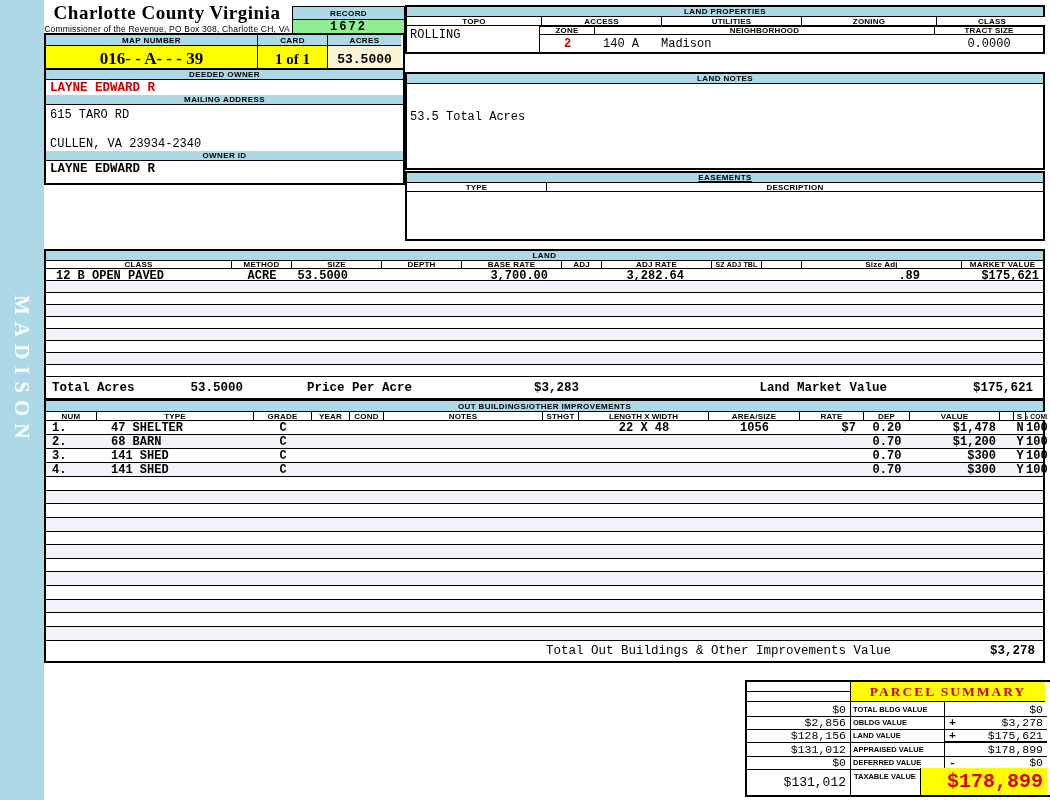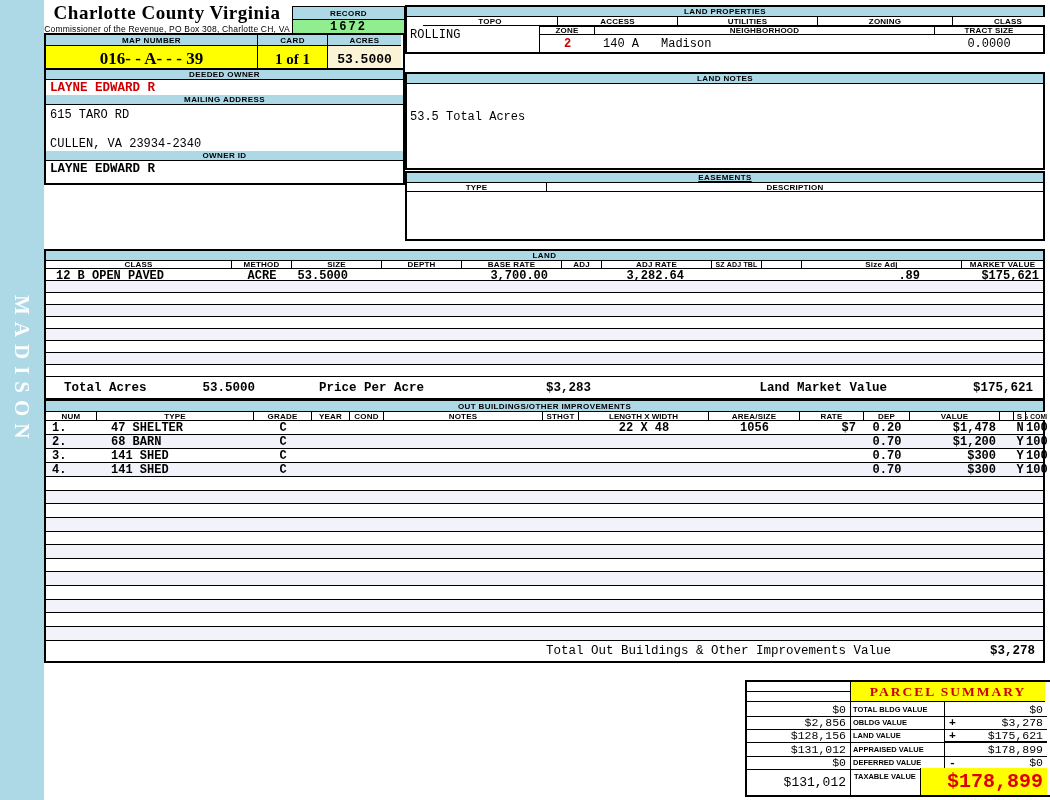--- a/index.html
+++ b/index.html
@@ -41,21 +41,21 @@
   
   .owner{left:44px;top:68px;width:361px;height:117px;border:2px solid #000;background:#fff;}
   .owner .secbar{height:10px;}
   .owner .val{height:15px;font:bold 12.5px "Liberation Mono",monospace;padding:1px 0 0 4px;}
   .red{color:#CC0000;}
   .owner .addr{height:46px;font:12px "Liberation Mono",monospace;padding:3px 0 0 4px;
                display:flex;flex-direction:column;justify-content:space-between;border-bottom:0;}
   
   .lprops{left:405px;top:5px;width:640px;border:2px solid #000;}
   .lprops .secbar{height:10px;}
-  .lprops .h5{display:grid;grid-template-columns:135px 120px 140px 135px 110px;height:9px;border-bottom:1px solid #000;margin-left:16px;}
+  .lprops .h5{display:grid;grid-template-columns:135px 120px 140px 135px 110px;height:9px;border-bottom:1px solid #000;}
   .lprops .h5>div{border-right:1px solid #000;}
   .lprops .h5>div:last-child{border-right:0;}
   .lp-body{display:flex;}
   .lp-topo{width:135px;border-right:1px solid #000;font:12px "Liberation Mono",monospace;padding:2px 0 0 3px;}
   .lp-right{width:503px;}
   .lp-vrow{display:grid;grid-template-columns:120px 140px 135px 108px;height:16px;font:12px "Liberation Mono",monospace;}
   .lp-vrow>div{padding:1px 0 0 4px;}
   .lp-vrow .ctr{text-align:center;padding-left:0;}
   .lp-sub{display:grid;grid-template-columns:55px 340px 108px;height:9px;border-top:1px solid #000;border-bottom:1px solid #000;}
   .lp-sub>div{border-right:1px solid #000;}
@@ -89,21 +89,21 @@
   .al{text-align:left;padding-left:6px;}
   .ac{text-align:center;}
   .ar{text-align:right;padding-right:6px;}
   .land-row>.tc:nth-child(1){padding-left:10px;}
   .land-row>.tc:nth-child(3){padding-right:34px;}
   .land-row>.tc:nth-child(5){padding-right:14px;}
   .land-row>.tc:nth-child(7){padding-right:28px;}
   .land-row>.tc:nth-child(10){padding-right:42px;}
   .land-row>.tc:nth-child(11){padding-right:4px;}
   .land-total{height:21px;display:flex;align-items:center;font:bold 12.5px "Liberation Mono",monospace;}
-  .land-total .t1{margin-left:18px;}
+  .land-total .t1{margin-left:6px;}
   .land-total .t2{margin-left:56px;}
   .land-total .t3{margin-left:64px;}
   .land-total .t4{margin-left:122px;}
   .land-total .t5{margin-left:auto;}
   .land-total .t6{margin-left:86px;margin-right:10px;}
   
   .obtbl{left:44px;top:399px;width:1001px;border:2px solid #000;}
   .obtbl .secbar{height:10px;border-bottom:0;}
   .ob-grid{display:grid;grid-template-columns:51px 157px 58px 38px 34px 159px 36px 130px 91px 64px 46px 90px 14px 12px 21px;}
   .obtbl .h{height:10px;border-top:1px solid #000;border-bottom:1px solid #000;}

